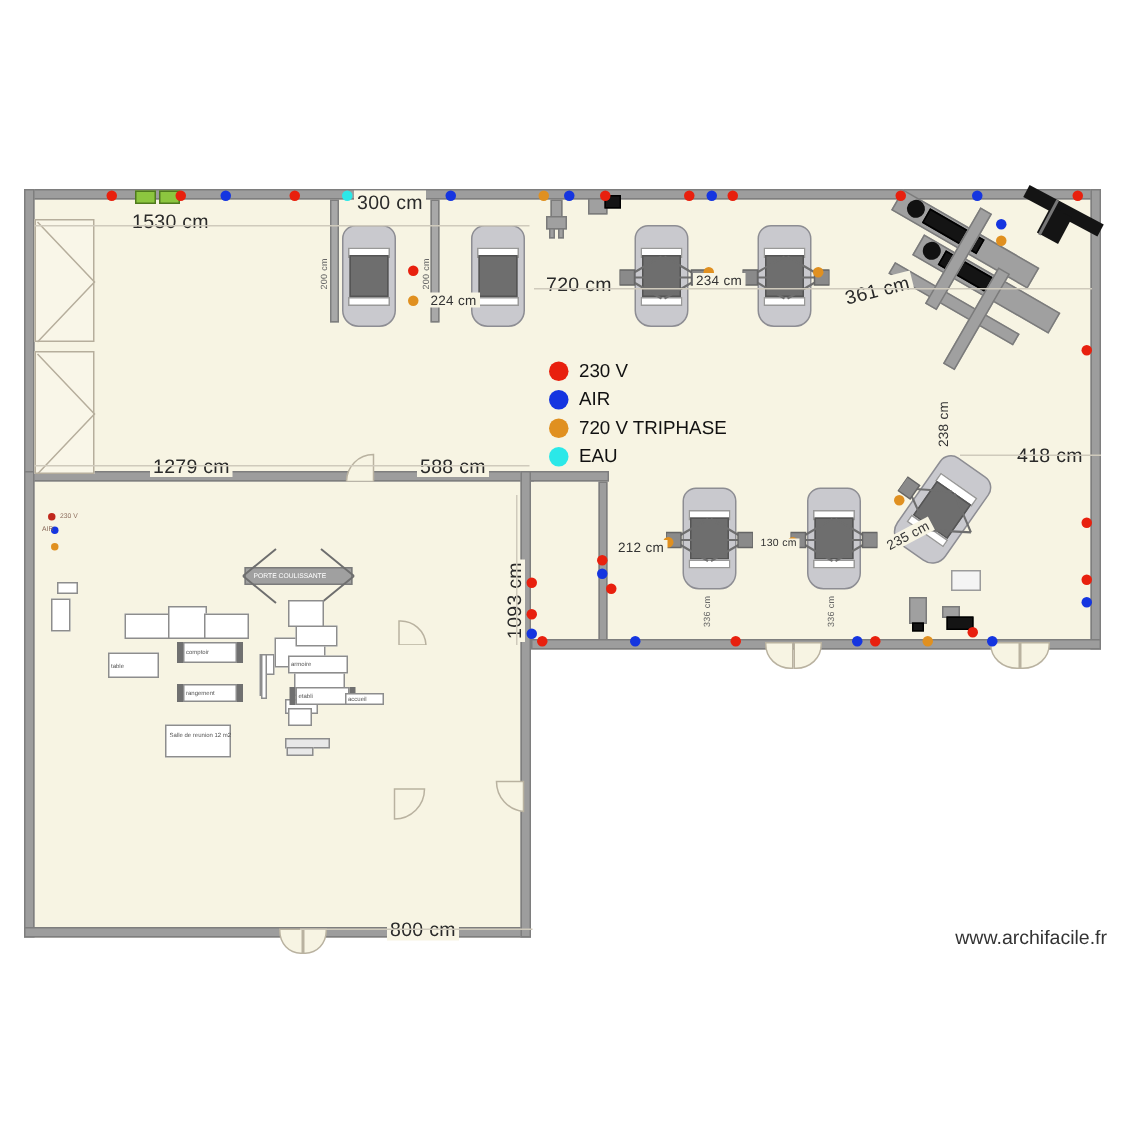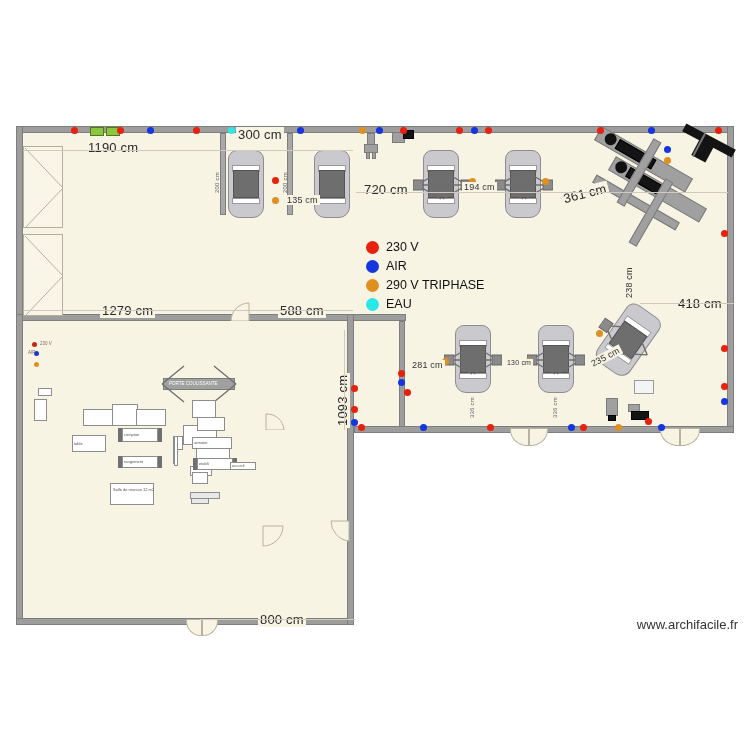--- a/index.html
+++ b/index.html
@@ -391,29 +391,29 @@
   <div class="dot" style="left:658px;top:424px;background:#1535e0;"></div>
   <div class="dot" style="left:645px;top:418px;background:#e8200e;"></div>
 
   <div class="dot" style="left:398px;top:370px;background:#e8200e;"></div>
   <div class="dot" style="left:398px;top:379px;background:#1535e0;"></div>
   <div class="dot" style="left:404px;top:389px;background:#e8200e;"></div>
   <div class="dot" style="left:351px;top:385px;background:#e8200e;"></div>
   <div class="dot" style="left:351px;top:406px;background:#e8200e;"></div>
   <div class="dot" style="left:351px;top:419px;background:#1535e0;"></div>
 
-  <div class="dim big" style="left:86px;top:140px;">1190 cm</div>
+  <div class="dim big" style="left:86px;top:140px;">1530 cm</div>
   <div class="dim big" style="left:236px;top:127px;">300 cm</div>
   <div class="dim big" style="left:362px;top:182px;">720 cm</div>
-  <div class="dim" style="left:462px;top:182px;font-size:9px;">194 cm</div>
+  <div class="dim" style="left:462px;top:182px;font-size:9px;">234 cm</div>
   <div class="dim big" style="left:561px;top:186px;transform:rotate(-14deg);">361 cm</div>
   <div class="dim big" style="left:676px;top:296px;">418 cm</div>
   <div class="dim vert" style="left:624px;top:300px;font-size:9px;">238 cm</div>
-  <div class="dim" style="left:285px;top:195px;font-size:9px;">135 cm</div>
-  <div class="dim" style="left:410px;top:360px;font-size:9px;">281 cm</div>
+  <div class="dim" style="left:285px;top:195px;font-size:9px;">224 cm</div>
+  <div class="dim" style="left:410px;top:360px;font-size:9px;">212 cm</div>
   <div class="dim" style="left:505px;top:359px;font-size:7px;">130 cm</div>
   <div class="dim" style="left:588px;top:352px;font-size:9px;transform:rotate(-28deg);">235 cm</div>
   <div class="dim big" style="left:100px;top:303px;">1279 cm</div>
   <div class="dim big" style="left:278px;top:303px;">588 cm</div>
   <div class="dim vert big" style="left:335px;top:428px;">1093 cm</div>
   <div class="dim big" style="left:258px;top:612px;">800 cm</div>
 
   <div class="dim vert small" style="left:214px;top:195px;">200 cm</div>
   <div class="dim vert small" style="left:282px;top:195px;">200 cm</div>
   <div class="dim vert small" style="left:469px;top:420px;">336 cm</div>
@@ -430,21 +430,21 @@
     <div class="lg-row">
       <span class="lg-dot" style="background:#e8200e;"></span>
       <span class="lg-label">230 V</span>
     </div>
     <div class="lg-row">
       <span class="lg-dot" style="background:#1535e0;"></span>
       <span class="lg-label">AIR</span>
     </div>
     <div class="lg-row">
       <span class="lg-dot" style="background:#e09020;"></span>
-      <span class="lg-label">290 V TRIPHASE</span>
+      <span class="lg-label">720 V TRIPHASE</span>
     </div>
     <div class="lg-row">
       <span class="lg-dot" style="background:#2be8e8;"></span>
       <span class="lg-label">EAU</span>
     </div>
   </div>
 
   <div id="wm">www.archifacile.fr</div>
 
 </div>

